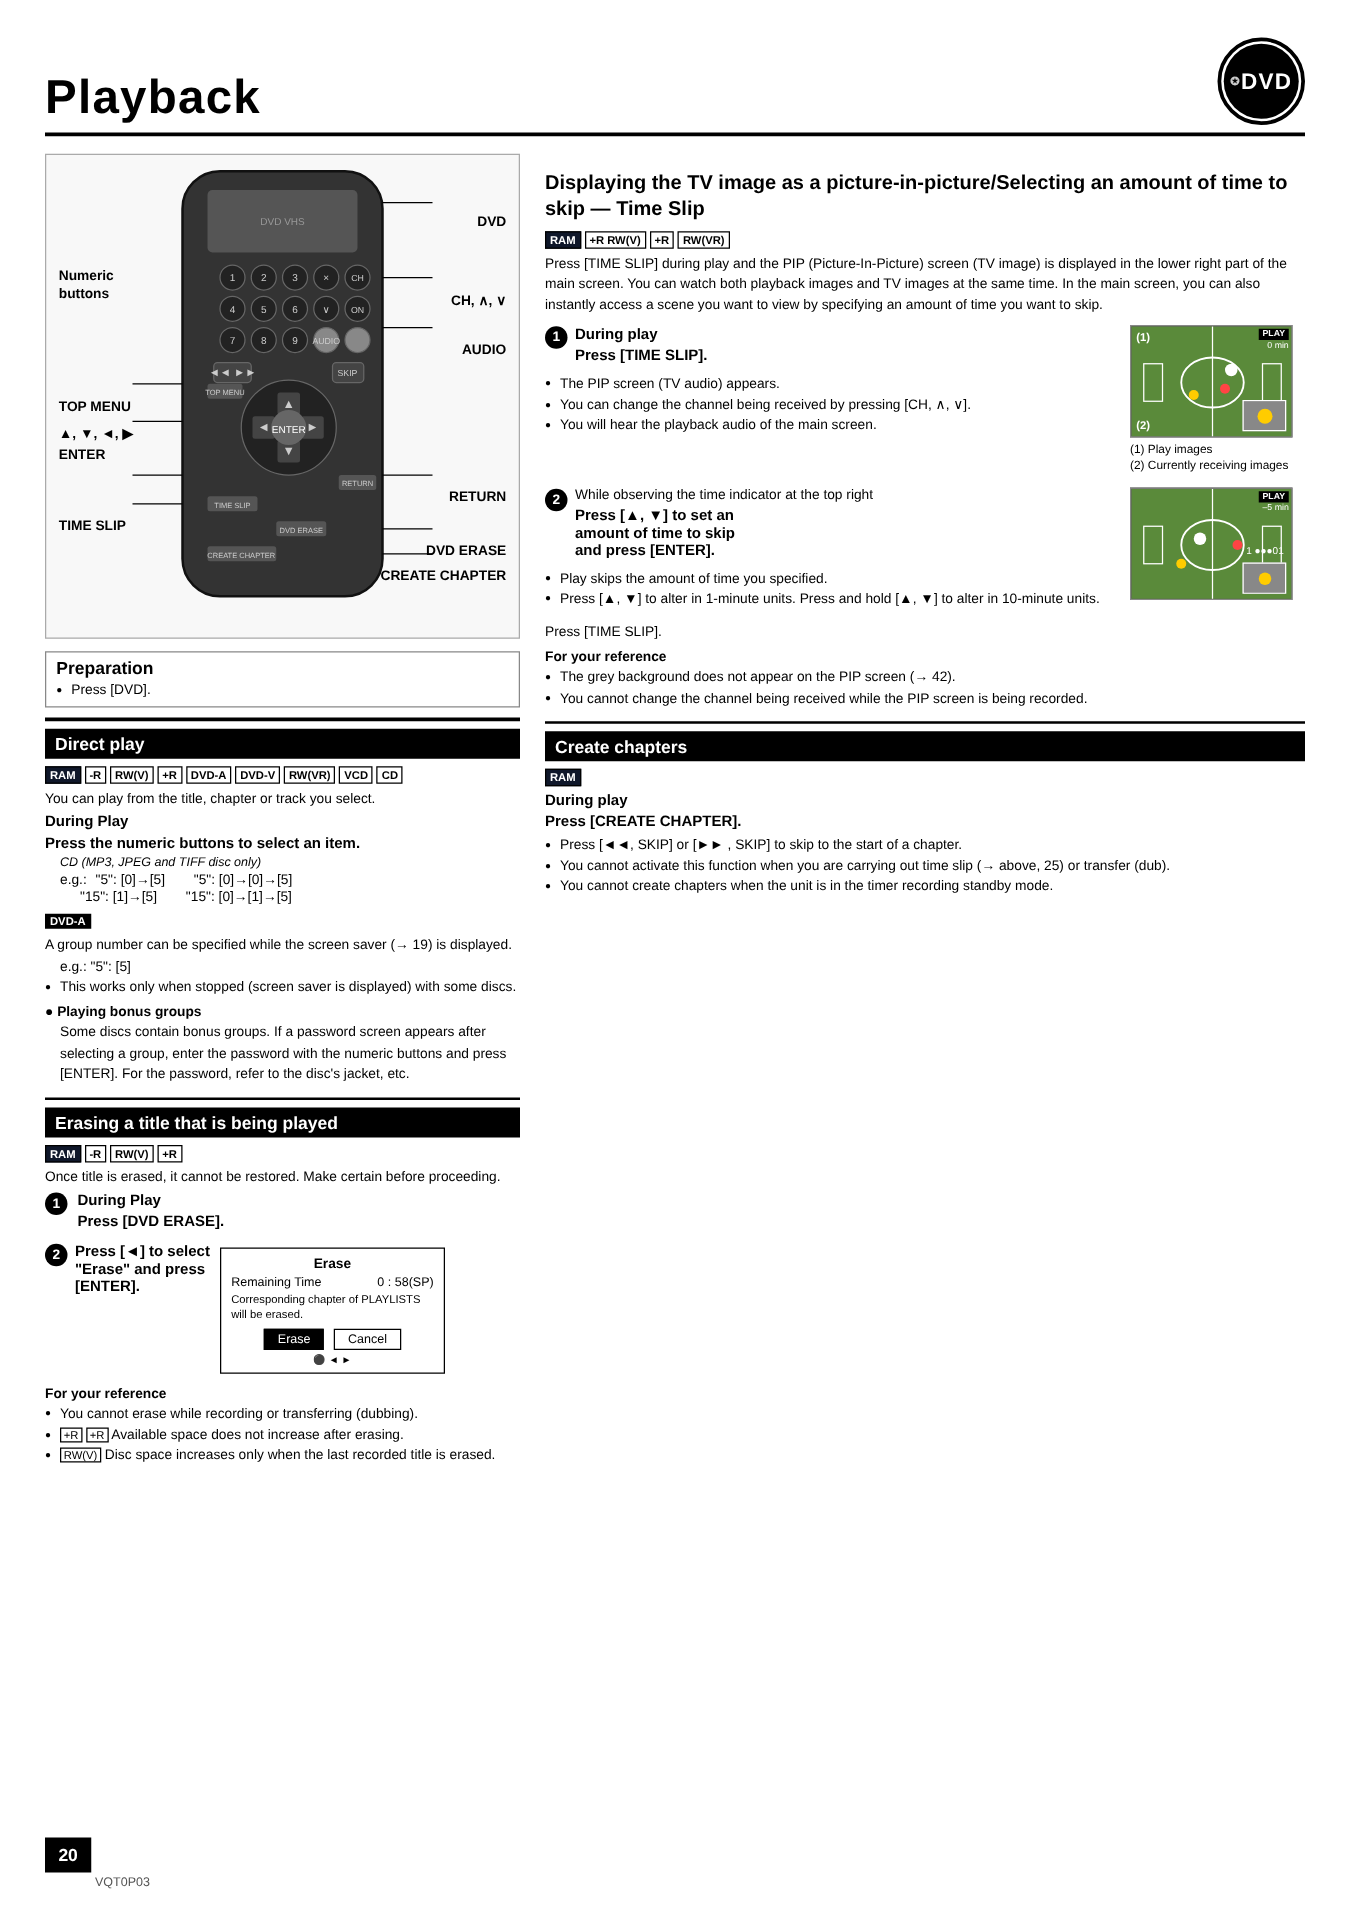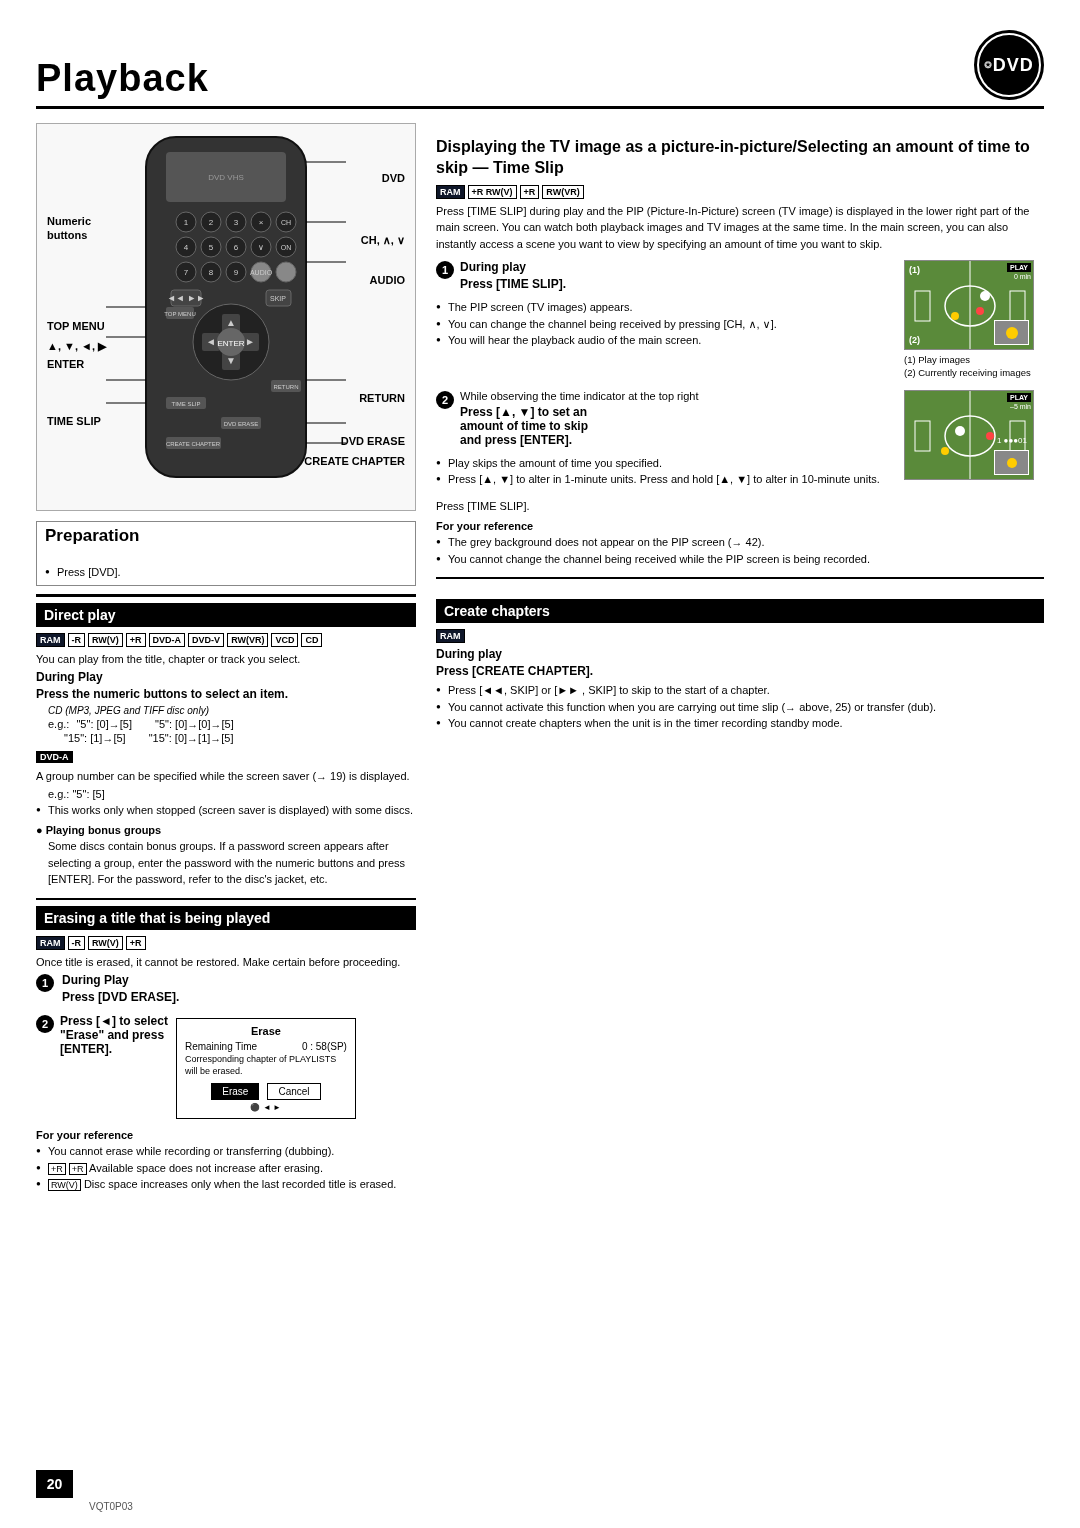--- a/index.html
+++ b/index.html
@@ -137,22 +137,22 @@
     
     .prep-box {
       border: 1px solid #888;
       padding: 4px 8px;
       margin-bottom: 8px;
       font-size: 11px;
     }
 
     .prep-title {
       font-weight: bold;
-      font-size: 17px;
-      margin-bottom: 18px;
+      font-size: 14px;
+      margin-bottom: 2px;
     }
 
     .during-play-label {
       font-weight: bold;
       font-size: 12px;
       margin-bottom: 3px;
     }
 
     .step-text {
       font-size: 12px;
@@ -289,21 +289,21 @@
     .for-reference-title {
       font-weight: bold;
       font-size: 11px;
       margin-bottom: 2px;
     }
 
     
     .create-chapters-section {
       border-top: 2px solid #000;
       margin-top: 10px;
-      padding-top: 20px;
+      padding-top: 6px;
     }
 
     
     .page-number-box {
       position: absolute;
       bottom: 30px;
       left: 36px;
       background: #000;
       color: #fff;
       width: 37px;
@@ -311,21 +311,21 @@
       display: flex;
       align-items: center;
       justify-content: center;
       font-size: 14px;
       font-weight: bold;
     }
 
     .vqt-label {
       position: absolute;
       bottom: 16px;
-      left: 89px;
+      left: 76px;
       font-size: 10px;
       color: #555;
     }
 
     
     .section-divider {
       border: none;
       border-top: 2px solid #000;
       margin: 10px 0 6px 0;
     }
@@ -602,21 +602,21 @@
 
         <div class="step-with-image">
           <div style="flex:1;">
             <div style="display:flex; gap:6px; margin-bottom:4px;">
               <div class="step-number">1</div>
               <div>
                 <div class="during-play-label">During play</div>
                 <div class="step-text">Press [TIME SLIP].</div>
               </div>
             </div>
-            <div class="bullet-text">The PIP screen (TV images) appears.</div>
+            <div class="bullet-text">The PIP screen (TV audio) appears.</div>
             <div class="bullet-text">You can change the channel being received by pressing [CH, ∧, ∨].</div>
             <div class="bullet-text">You will hear the playback audio of the main screen.</div>
           </div>
 
           <div style="flex-shrink:0; width:140px;">
             <div style="border:1px solid #888; background:#555; width:130px; height:90px; position:relative; overflow:hidden;">
               
               <svg width="130" height="90" viewBox="0 0 130 90">
                 <rect width="130" height="90" fill="#5a8a3a"></rect>
                 <ellipse cx="65" cy="45" rx="25" ry="20" fill="none" stroke="#fff" stroke-width="1.5"></ellipse>

